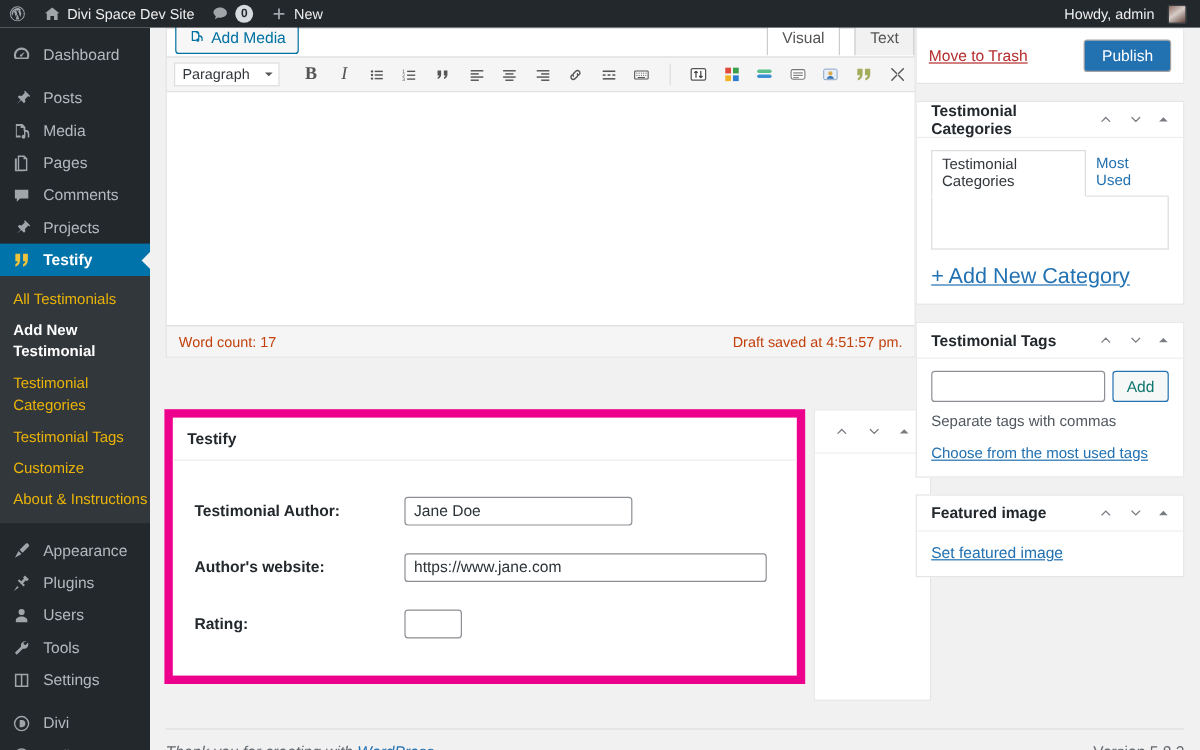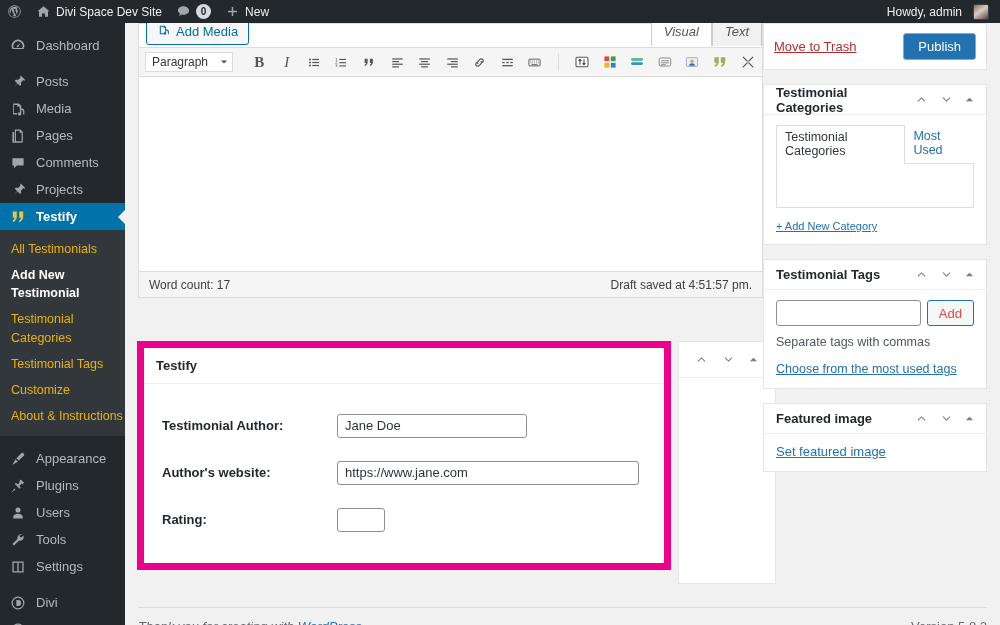--- a/index.html
+++ b/index.html
@@ -69,21 +69,21 @@
   .editor-col { position: absolute; left: 13px; top: 0; width: 625px; }
   .editor-wrap { background: #fff; border: 1px solid #ddd; position: relative; }
 
   .addmedia-row { position: absolute; top: -6px; left: 8px; z-index: 5; }
   .btn-addmedia {
     display: inline-flex; align-items: center; gap: 5px;
     height: 28px; padding: 0 10px; background: #f7f7f7;
     border: 1px solid #0071a1; color: #0071a1; border-radius: 3px;
     font-size: 13px; font-weight: 400;
   }
-  .tabs-vt { position: absolute; top: -7px; right: 0; display: flex; gap: 0; z-index: 5; font-style: italic; }
+  .tabs-vt { position: absolute; top: -7px; right: 0; display: flex; gap: 12px; z-index: 5; }
   .tab-vt {
     padding: 6px 12px 7px; font-size: 13px; color: #555;
     background: #f1f1f1; border: 1px solid #ccc; border-bottom: none; margin-left: 0;
   }
   .tab-vt.active { background: #fff; color: #555; border-color: #ccc; }
 
   .toolbar {
     border-top: 1px solid #ddd; border-bottom: 1px solid #ddd;
     background: #f5f5f5; height: 30px; display: flex; align-items: center;
     padding: 0 6px; gap: 11px; margin-top: 23px;
@@ -97,21 +97,21 @@
     width: 22px; height: 22px; display: inline-flex; align-items: center;
     justify-content: center; color: #555; font-size: 14px;
   }
   .tb-sep { width: 1px; height: 18px; background: #ddd; margin: 0 4px; }
   .tb-right { margin-left: auto; }
 
   .editor-body { height: 194px; background: #fff; }
   .statusbar {
     border-top: 1px solid #ddd; background: #f5f5f5; height: 26px;
     display: flex; align-items: center; justify-content: space-between;
-    padding: 0 10px; font-size: 12px; color: #404040;
+    padding: 0 10px; font-size: 12px; color: #c2410c;
   }
 
   
   .testify-outer {
     position: absolute; left: -1px; top: 318px; width: 534px;
     border: 7px solid #ec008c; background: #fff;
   }
   .postbox-header {
     display: flex; align-items: center; justify-content: space-between;
     padding: 0 12px; height: 36px; border-bottom: 1px solid #eee;
@@ -159,26 +159,26 @@
     border-radius: 3px; padding: 5px 14px; font-size: 13px; font-weight: 400;
   }
 
   .tax-tabs { display: flex; border-bottom: 1px solid #ddd; margin-bottom: 0; }
   .tax-tab { font-size: 12.5px; padding: 4px 8px 5px; color: #2271b1; }
   .tax-tab.active {
     color: #32373c; background: #fff; border: 1px solid #ddd;
     border-bottom: 1px solid #fff; margin-bottom: -1px;
   }
   .tax-listbox { height: 44px; border: 1px solid #ddd; border-top: none; background: #fff; }
-  .addlink { display: block; margin-top: 12px; color: #2271b1; font-size: 11px; text-decoration: underline; }
+  .addlink { display: block; margin-top: 12px; color: #2271b1; font-size: 18px; text-decoration: underline; }
 
   .tag-row { display: flex; gap: 6px; align-items: center; }
   .tag-input { flex: 1; height: 26px; border: 1px solid #8c8f94; border-radius: 3px; background: #fff; }
   .btn-add {
-    background: #f6f7f7; border: 1px solid #2271b1; color: #ef4444;
+    background: #f6f7f7; border: 1px solid #2271b1; color: #0f766e;
     border-radius: 3px; height: 26px; padding: 0 11px; font-size: 13px;
   }
   .hint { font-size: 12.5px; color: #50575e; margin-top: 9px; }
   .tag-choose { display: block; margin-top: 13px; color: #2271b1; font-size: 12.5px; text-decoration: underline; }
   .feat-link { color: #2271b1; font-size: 13px; text-decoration: underline; }
 
   
   .footer {
     position: absolute; left: 13px; top: 584px; width: 849px;
     border-top: 1px solid #dcdcde; padding-top: 11px;

